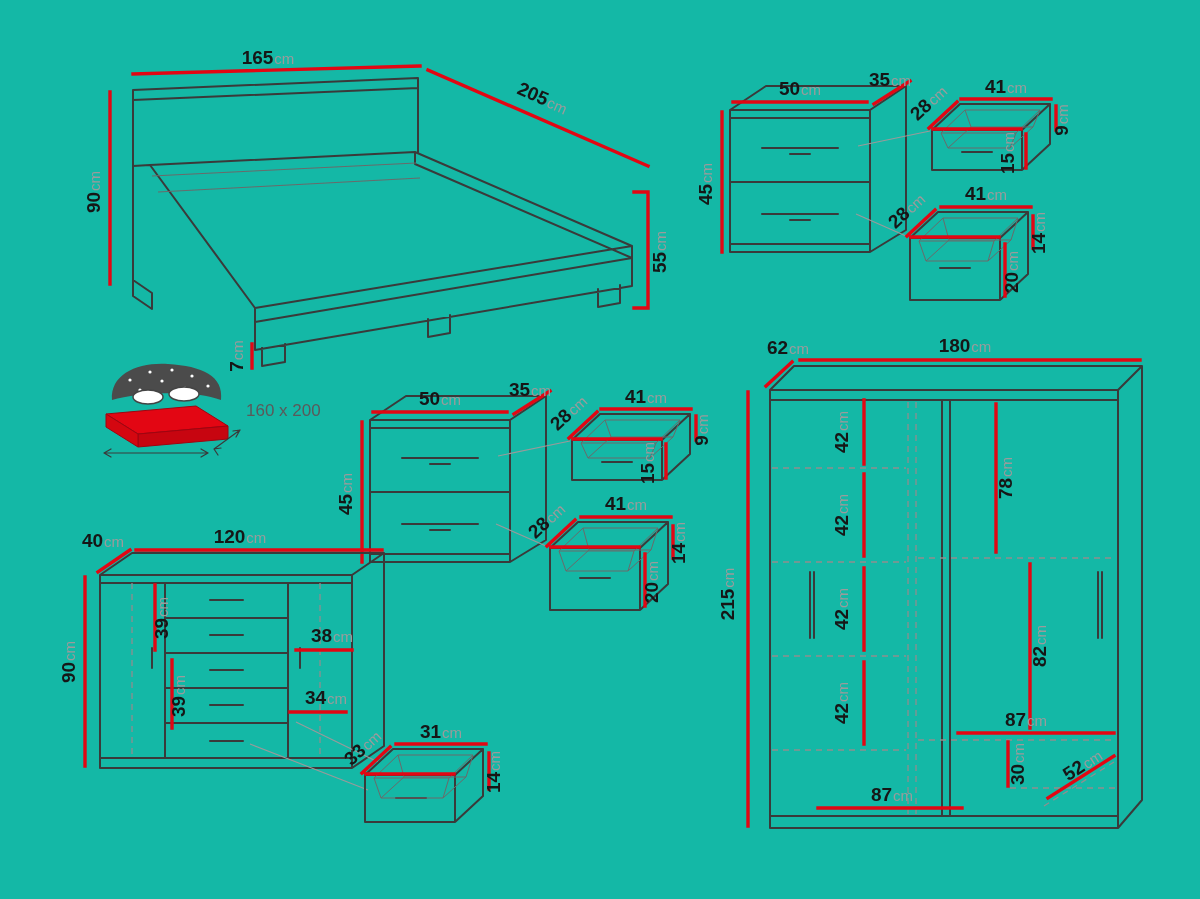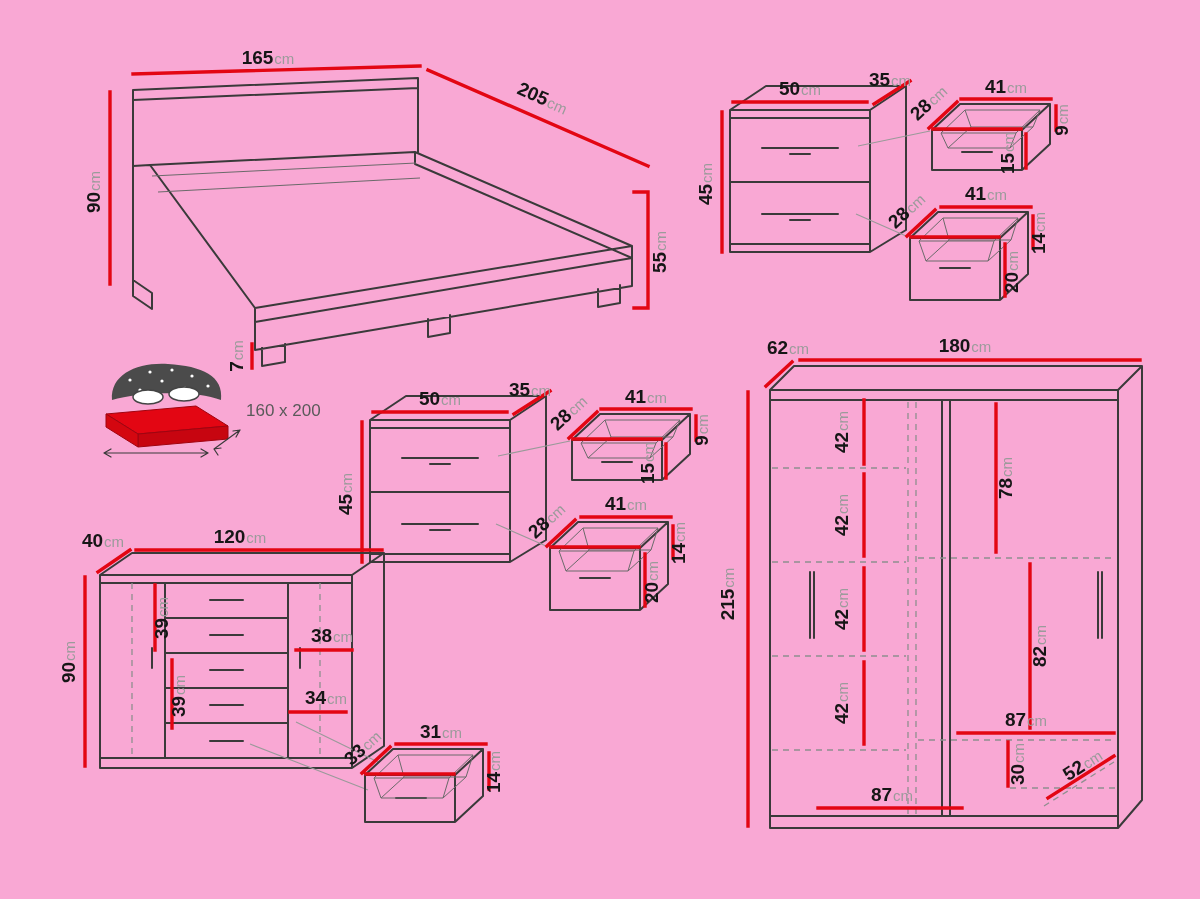--- a/index.html
+++ b/index.html
@@ -1,16 +1,16 @@
 <!DOCTYPE html>
 <html><head>
 <meta charset="utf-8">
 <style>
   html,body{margin:0;padding:0;background:#ffffff;}
-  .canvas{width:1200px;height:899px;position:relative;background:#f9a8d4;overflow:hidden;}
+  .canvas{width:1200px;height:899px;position:relative;background:#14b8a6;overflow:hidden;}
   svg{display:block;}
   .ln{fill:none;stroke:#3a3a3a;stroke-width:2;stroke-linejoin:round;stroke-linecap:round;}
   .thin{fill:none;stroke:#6a6a6a;stroke-width:1;stroke-linejoin:round;}
   .dash{fill:none;stroke:#8f8f8f;stroke-width:1.3;stroke-dasharray:6 5;}
   .dim{fill:none;stroke:#e30613;stroke-width:3.4;stroke-linecap:square;}
   .leader{fill:none;stroke:#9a9a9a;stroke-width:1.1;}
   .arrow{fill:none;stroke:#3a3a3a;stroke-width:1.2;stroke-linecap:round;}
   text{font-family:"Liberation Sans","DejaVu Sans",sans-serif;}
   .val{font-size:19px;font-weight:bold;fill:#161616;}
   .unit{font-size:15px;font-weight:normal;fill:#9b9b9b;}

